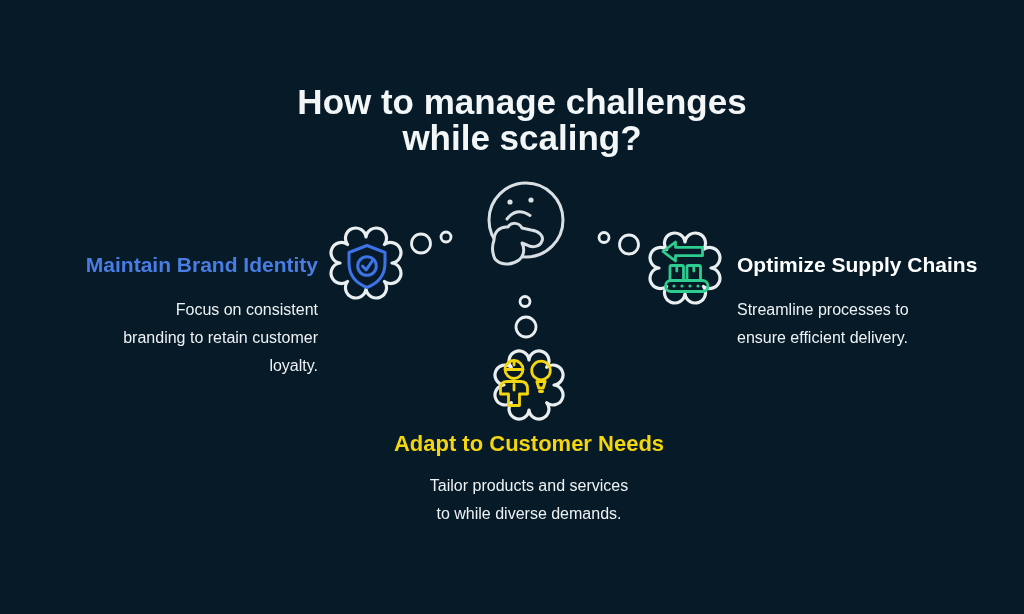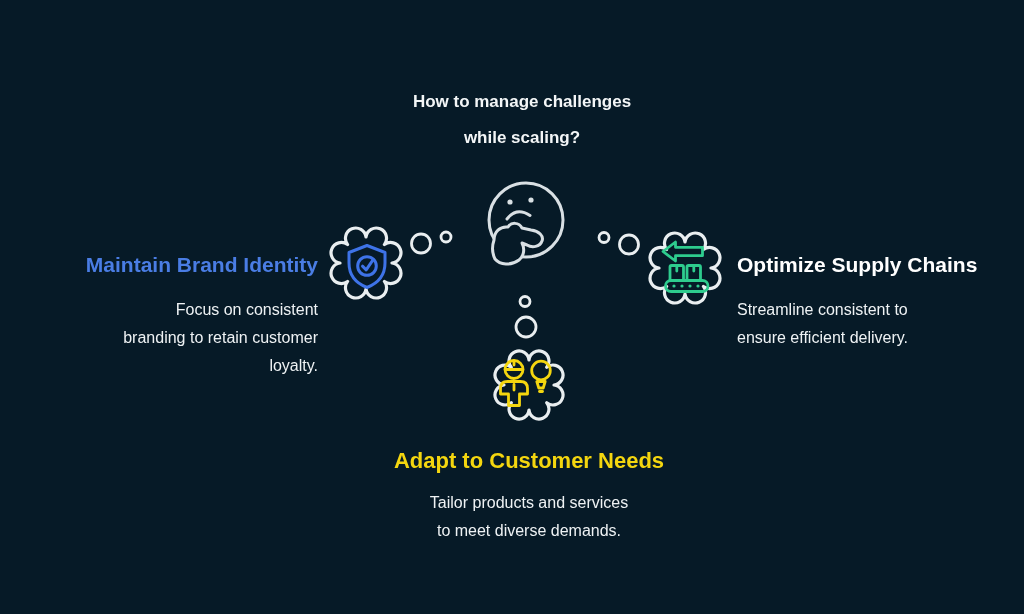--- a/index.html
+++ b/index.html
@@ -17,39 +17,39 @@
   .gfx {
     position: absolute; left: 0; top: 0;
     width: 1024px; height: 614px;
     pointer-events: none;
   }
   .title {
     position: absolute;
     left: 272px; top: 84px; width: 500px;
     margin: 0;
     text-align: center;
-    font-size: 17px; line-height: 36px; font-weight: 700;
+    font-size: 35px; line-height: 36px; font-weight: 700;
     color: #f3f6f7;
     white-space: pre-line;
   }
   .block { position: absolute; }
   .block h2 {
     margin: 0;
     font-size: 21px; line-height: 26px; font-weight: 700;
   }
   .block p {
     margin: 18px 0 0 0;
     font-size: 16px; line-height: 28px;
     color: #eef2f4;
     white-space: pre-line;
   }
   .block-left  { left: 26px;  top: 252px; width: 292px; text-align: right; }
   .block-right { left: 737px; top: 252px; width: 260px; text-align: left; }
   .block-bottom{ left: 329px; top: 430px; width: 400px; text-align: center; }
-  .block-bottom h2 { font-size: 22px; line-height: 28px; margin-top: 17px; }
+  .block-bottom h2 { font-size: 22px; line-height: 28px; }
   .block-bottom p  { margin-top: 14px; }
   .hd-blue   { color: #4a7de4; }
   .hd-green  { color: #ffffff; }
   .hd-yellow { color: #f4d60f; }
 </style>
 </head>
 <body>
 
 <div class="canvas">
 
@@ -124,23 +124,23 @@
 
   <div class="block block-left">
     <h2 class="hd-blue">Maintain Brand Identity</h2>
     <p>Focus on consistent
 branding to retain customer
 loyalty.</p>
   </div>
 
   <div class="block block-right">
     <h2 class="hd-green">Optimize Supply Chains</h2>
-    <p>Streamline consistent to
+    <p>Streamline processes to
 ensure efficient delivery.</p>
   </div>
 
   <div class="block block-bottom">
     <h2 class="hd-yellow">Adapt to Customer Needs</h2>
     <p>Tailor products and services
-to meet diverse demands.</p>
+to while diverse demands.</p>
   </div>
 
 </div>
 
 </body></html>

